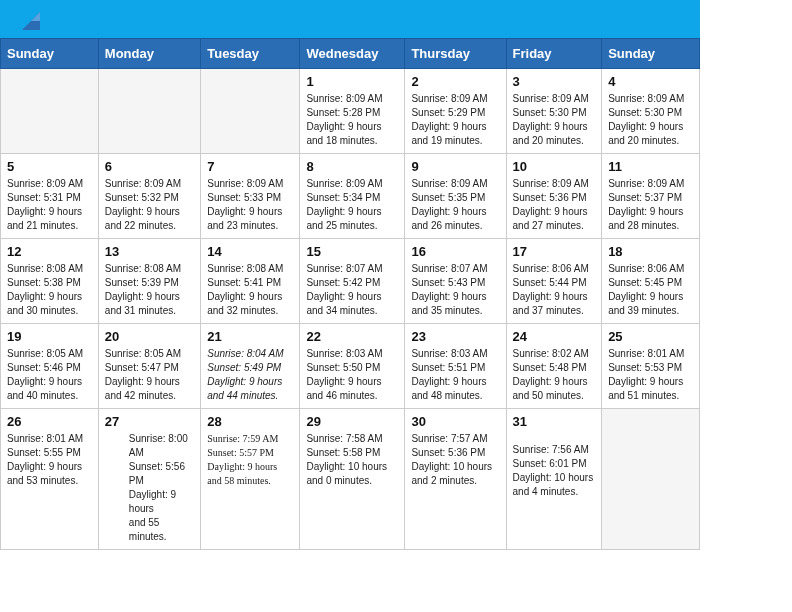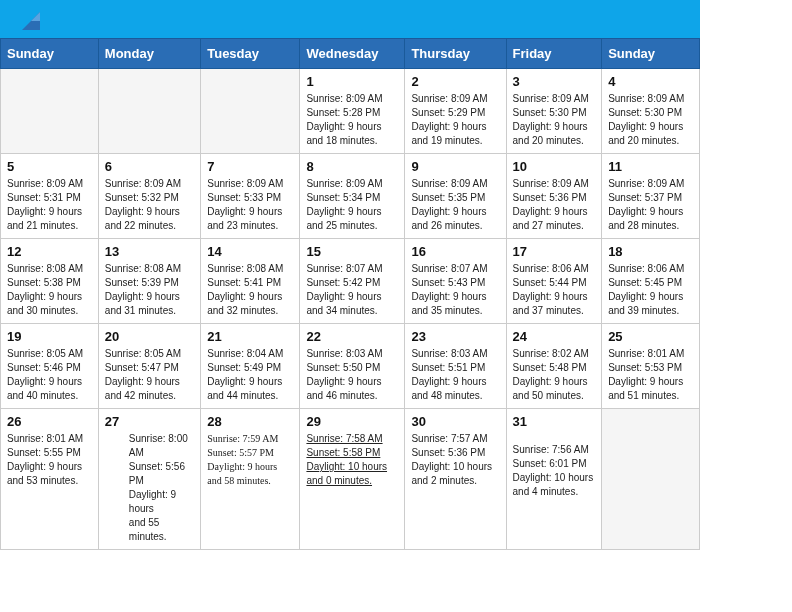--- a/index.html
+++ b/index.html
@@ -279,21 +279,21 @@
           </td>
           <td>
             <div class="day-number">20</div>
             <div class="day-info" style="white-space: pre-line;">Sunrise: 8:05 AM
 Sunset: 5:47 PM
 Daylight: 9 hours
 and 42 minutes.</div>
           </td>
           <td>
             <div class="day-number">21</div>
-            <div class="day-info" style="white-space: pre-line;">Sunrise: 8:04 AM
+            <div class="day-info" style="white-space: pre-line; font-style: italic;">Sunrise: 8:04 AM
 Sunset: 5:49 PM
 Daylight: 9 hours
 and 44 minutes.</div>
           </td>
           <td>
             <div class="day-number">22</div>
             <div class="day-info" style="white-space: pre-line;">Sunrise: 8:03 AM
 Sunset: 5:50 PM
 Daylight: 9 hours
 and 46 minutes.</div>
@@ -337,21 +337,21 @@
           </td>
           <td>
             <div class="day-number">28</div>
             <div class="day-info" style="white-space: pre-line; font-family: Liberation Serif, serif;">Sunrise: 7:59 AM
 Sunset: 5:57 PM
 Daylight: 9 hours
 and 58 minutes.</div>
           </td>
           <td>
             <div class="day-number">29</div>
-            <div class="day-info" style="white-space: pre-line; text-decoration: underline;">Sunrise: 7:58 AM
+            <div class="day-info" style="white-space: pre-line;">Sunrise: 7:58 AM
 Sunset: 5:58 PM
 Daylight: 10 hours
 and 0 minutes.</div>
           </td>
           <td>
             <div class="day-number">30</div>
             <div class="day-info" style="white-space: pre-line;">Sunrise: 7:57 AM
 Sunset: 5:36 PM
 Daylight: 10 hours
 and 2 minutes.</div>

